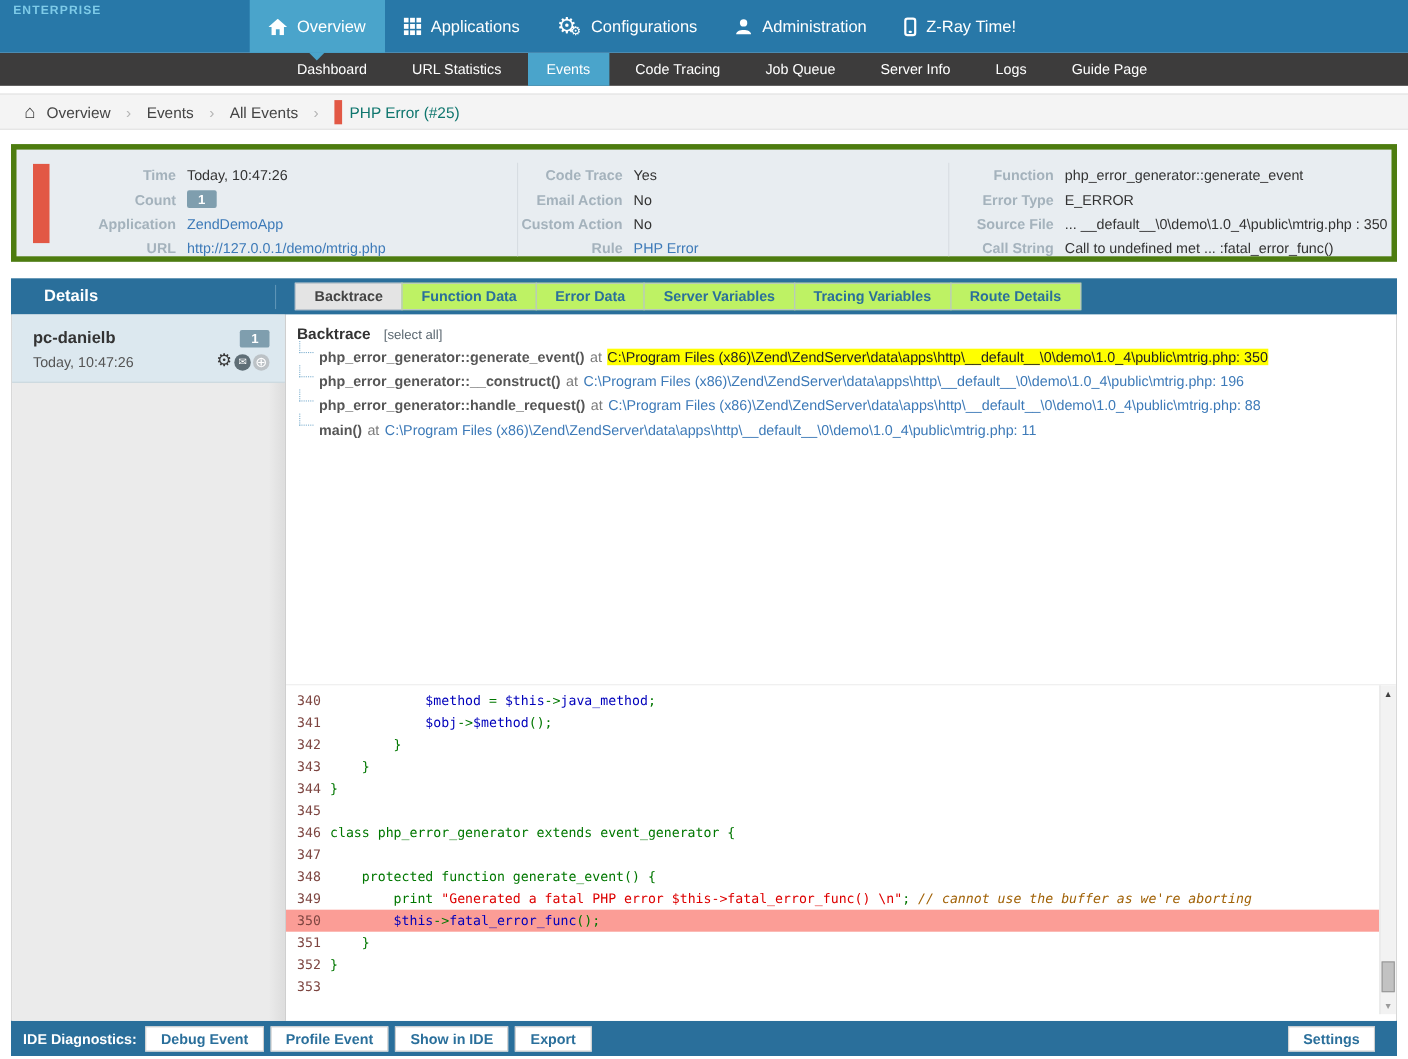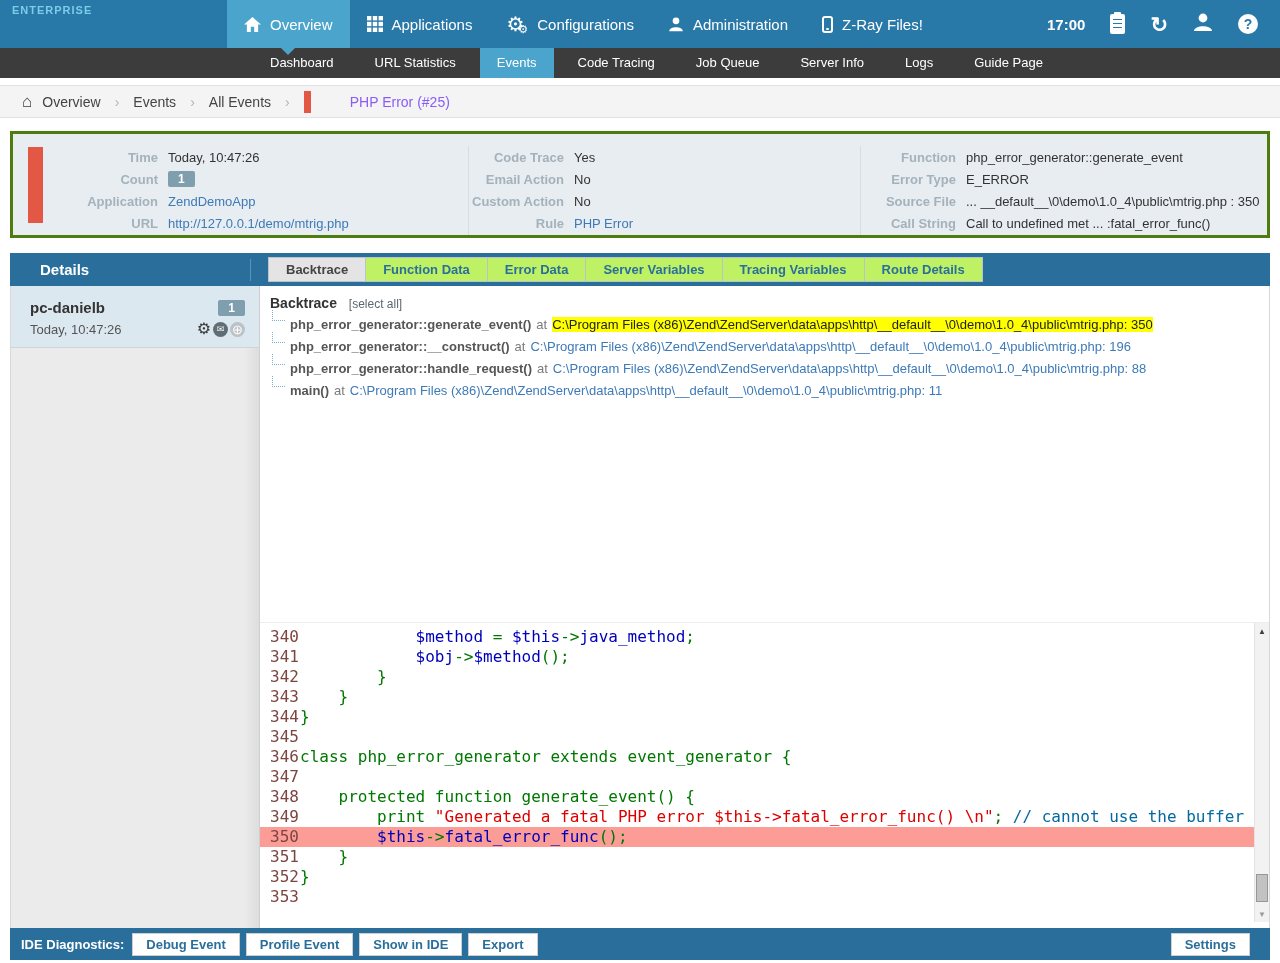--- a/index.html
+++ b/index.html
@@ -38,24 +38,24 @@
   .snitem { color:#fff; font-size:13px; line-height:30px; padding:0 17px; margin-right:7px; cursor:pointer; }
   .snitem.active { background:#4aa4cb; }
 
   
   .crumbwrap { margin-top:7px; height:33px; background:#f4f4f4; border-top:1px solid #e2e2e2; border-bottom:1px solid #e2e2e2;
     display:flex; align-items:center; padding-left:22px; font-size:14px; color:#444; }
   .crumbwrap .homeico { font-size:17px; color:#3c3c3c; margin-right:10px; line-height:1; }
   .crumb { color:#444; cursor:pointer; }
   .chev { color:#b5b5b5; margin:0 14px; font-size:14px; }
   .redmark { width:7px; height:22px; background:#e25845; margin-right:7px; }
-  .crumb-cur { color:#8b5cf6;margin-left:32px; }
-
-  
-  .summary { margin:13px 10px 0 10px; height:107px; background:#e8edf1; border:3px solid #4d7c0f; position:relative; display:flex; padding-top:12px; }
+  .crumb-cur { color:#0f766e; }
+
+  
+  .summary { margin:13px 10px 0 10px; height:107px; background:#e8edf1; border:5px solid #4d7c0f; position:relative; display:flex; padding-top:12px; }
   .sred { position:absolute; left:15px; top:13px; bottom:12px; width:15px; background:#e25845; }
   .scol { font-size:13px; }
   .scol1 { width:455px; padding-left:45px; }
   .scol2 { width:392px; border-left:1px solid #d7dde2; }
   .scol3 { flex:1; border-left:1px solid #d7dde2; }
   .srow { display:flex; align-items:center; height:22px; }
   .slabel { width:100px; text-align:right; color:#a4b2bc; font-weight:bold; flex:none; }
   .scol2 .slabel, .scol3 .slabel { width:95px; }
   .sval { margin-left:10px; color:#333; white-space:nowrap; }
   .link { color:#3d7ab8; cursor:pointer; }
@@ -92,26 +92,26 @@
   .frame { height:22px; display:flex; align-items:flex-start; font-size:13px; white-space:nowrap; }
   .tree { width:13px; height:11px; border-left:1px dotted #7fb0cf; border-bottom:1px dotted #7fb0cf; margin:-7px 5px 0 2px; flex:none; }
   .fn { font-weight:bold; color:#565656; }
   .at { color:#7a7a7a; margin:0 5px; }
   .path { color:#3d7ab8; cursor:pointer; }
   .hl-yellow { background:#ffff00; color:#222; }
 
   
   .codewrap { height:300px; position:relative; border-top:1px solid #ededed; }
   .codelines { position:absolute; left:0; right:15px; top:0; bottom:0; padding-top:4px; overflow:hidden;
-    font-family:"DejaVu Sans Mono", monospace; font-size:16px; }
+    font-family:"DejaVu Sans Mono", monospace; font-size:12px; }
   .code-line { height:20px; line-height:20px; white-space:pre; padding-left:10px; }
   .code-line.hl { background:#fb9d96; }
   .ln { display:inline-block; width:30px; color:#7d4540; }
   .seg-p { color:#000; } .seg-v { color:#0000bb; } .seg-k { color:#007700; }
-  .seg-s { color:#dd0000; } .seg-c { color:#0369a1; }
+  .seg-s { color:#dd0000; } .seg-c { color:#a16207;font-style:italic; }
   .vscroll { position:absolute; right:0; top:0; bottom:0; width:15px; background:#f2f2f2; border-left:1px solid #e3e3e3; }
   .varr { position:absolute; left:0; right:0; text-align:center; font-size:8px; cursor:pointer; }
   .varr.up { top:4px; color:#3f3f3f; }
   .varr.dn { bottom:3px; color:#9a9a9a; }
   .vthumb { position:absolute; left:1px; right:1px; bottom:20px; height:28px; background:#c2c2c2; border:1px solid #979797; cursor:pointer; }
 
   
   .bottombar { margin:0 10px; height:32px; background:#2a6f9b; display:flex; align-items:center; padding:0 11px; }
   .blabel { color:#fff; font-size:13px; font-weight:bold; margin-right:8px; }
   .bbtn { background:#fff; border:1px solid #cfcfcf; color:#2a6f9b; font-size:13px; font-weight:bold;
@@ -165,35 +165,23 @@
             <circle cx="10" cy="6" r="4.2" fill="#fff"></circle>
             <path d="M1.5 19 C1.5 12.5 18.5 12.5 18.5 19 Z" fill="#fff"></path>
           </svg>
       </span>
       <span>Administration</span>
     </div>
     <div class="mitem">
       <span class="micon">
           <span class="phone"></span>
         </span>
-      <span>Z-Ray Files!</span>
+      <span>Z-Ray Time!</span>
     </div>
   </nav>
-  <div class="topright">
-    <span class="clock">17:00</span>
-    <span class="notes"></span>
-    <span class="refresh">↻</span>
-    <span>
-      <svg width="20" height="20" viewBox="0 0 20 20">
-          <circle cx="10" cy="6" r="4.4" fill="#fff"></circle>
-          <path d="M1 19 C1 12.5 19 12.5 19 19 Z" fill="#fff"></path>
-        </svg>
-    </span>
-    <span class="helpc">?</span>
-  </div>
 </header>
 
 <nav class="subnav">
   <div class="snitem">Dashboard</div>
   <div class="snitem">URL Statistics</div>
   <div class="snitem active">Events</div>
   <div class="snitem">Code Tracing</div>
   <div class="snitem">Job Queue</div>
   <div class="snitem">Server Info</div>
   <div class="snitem">Logs</div>

